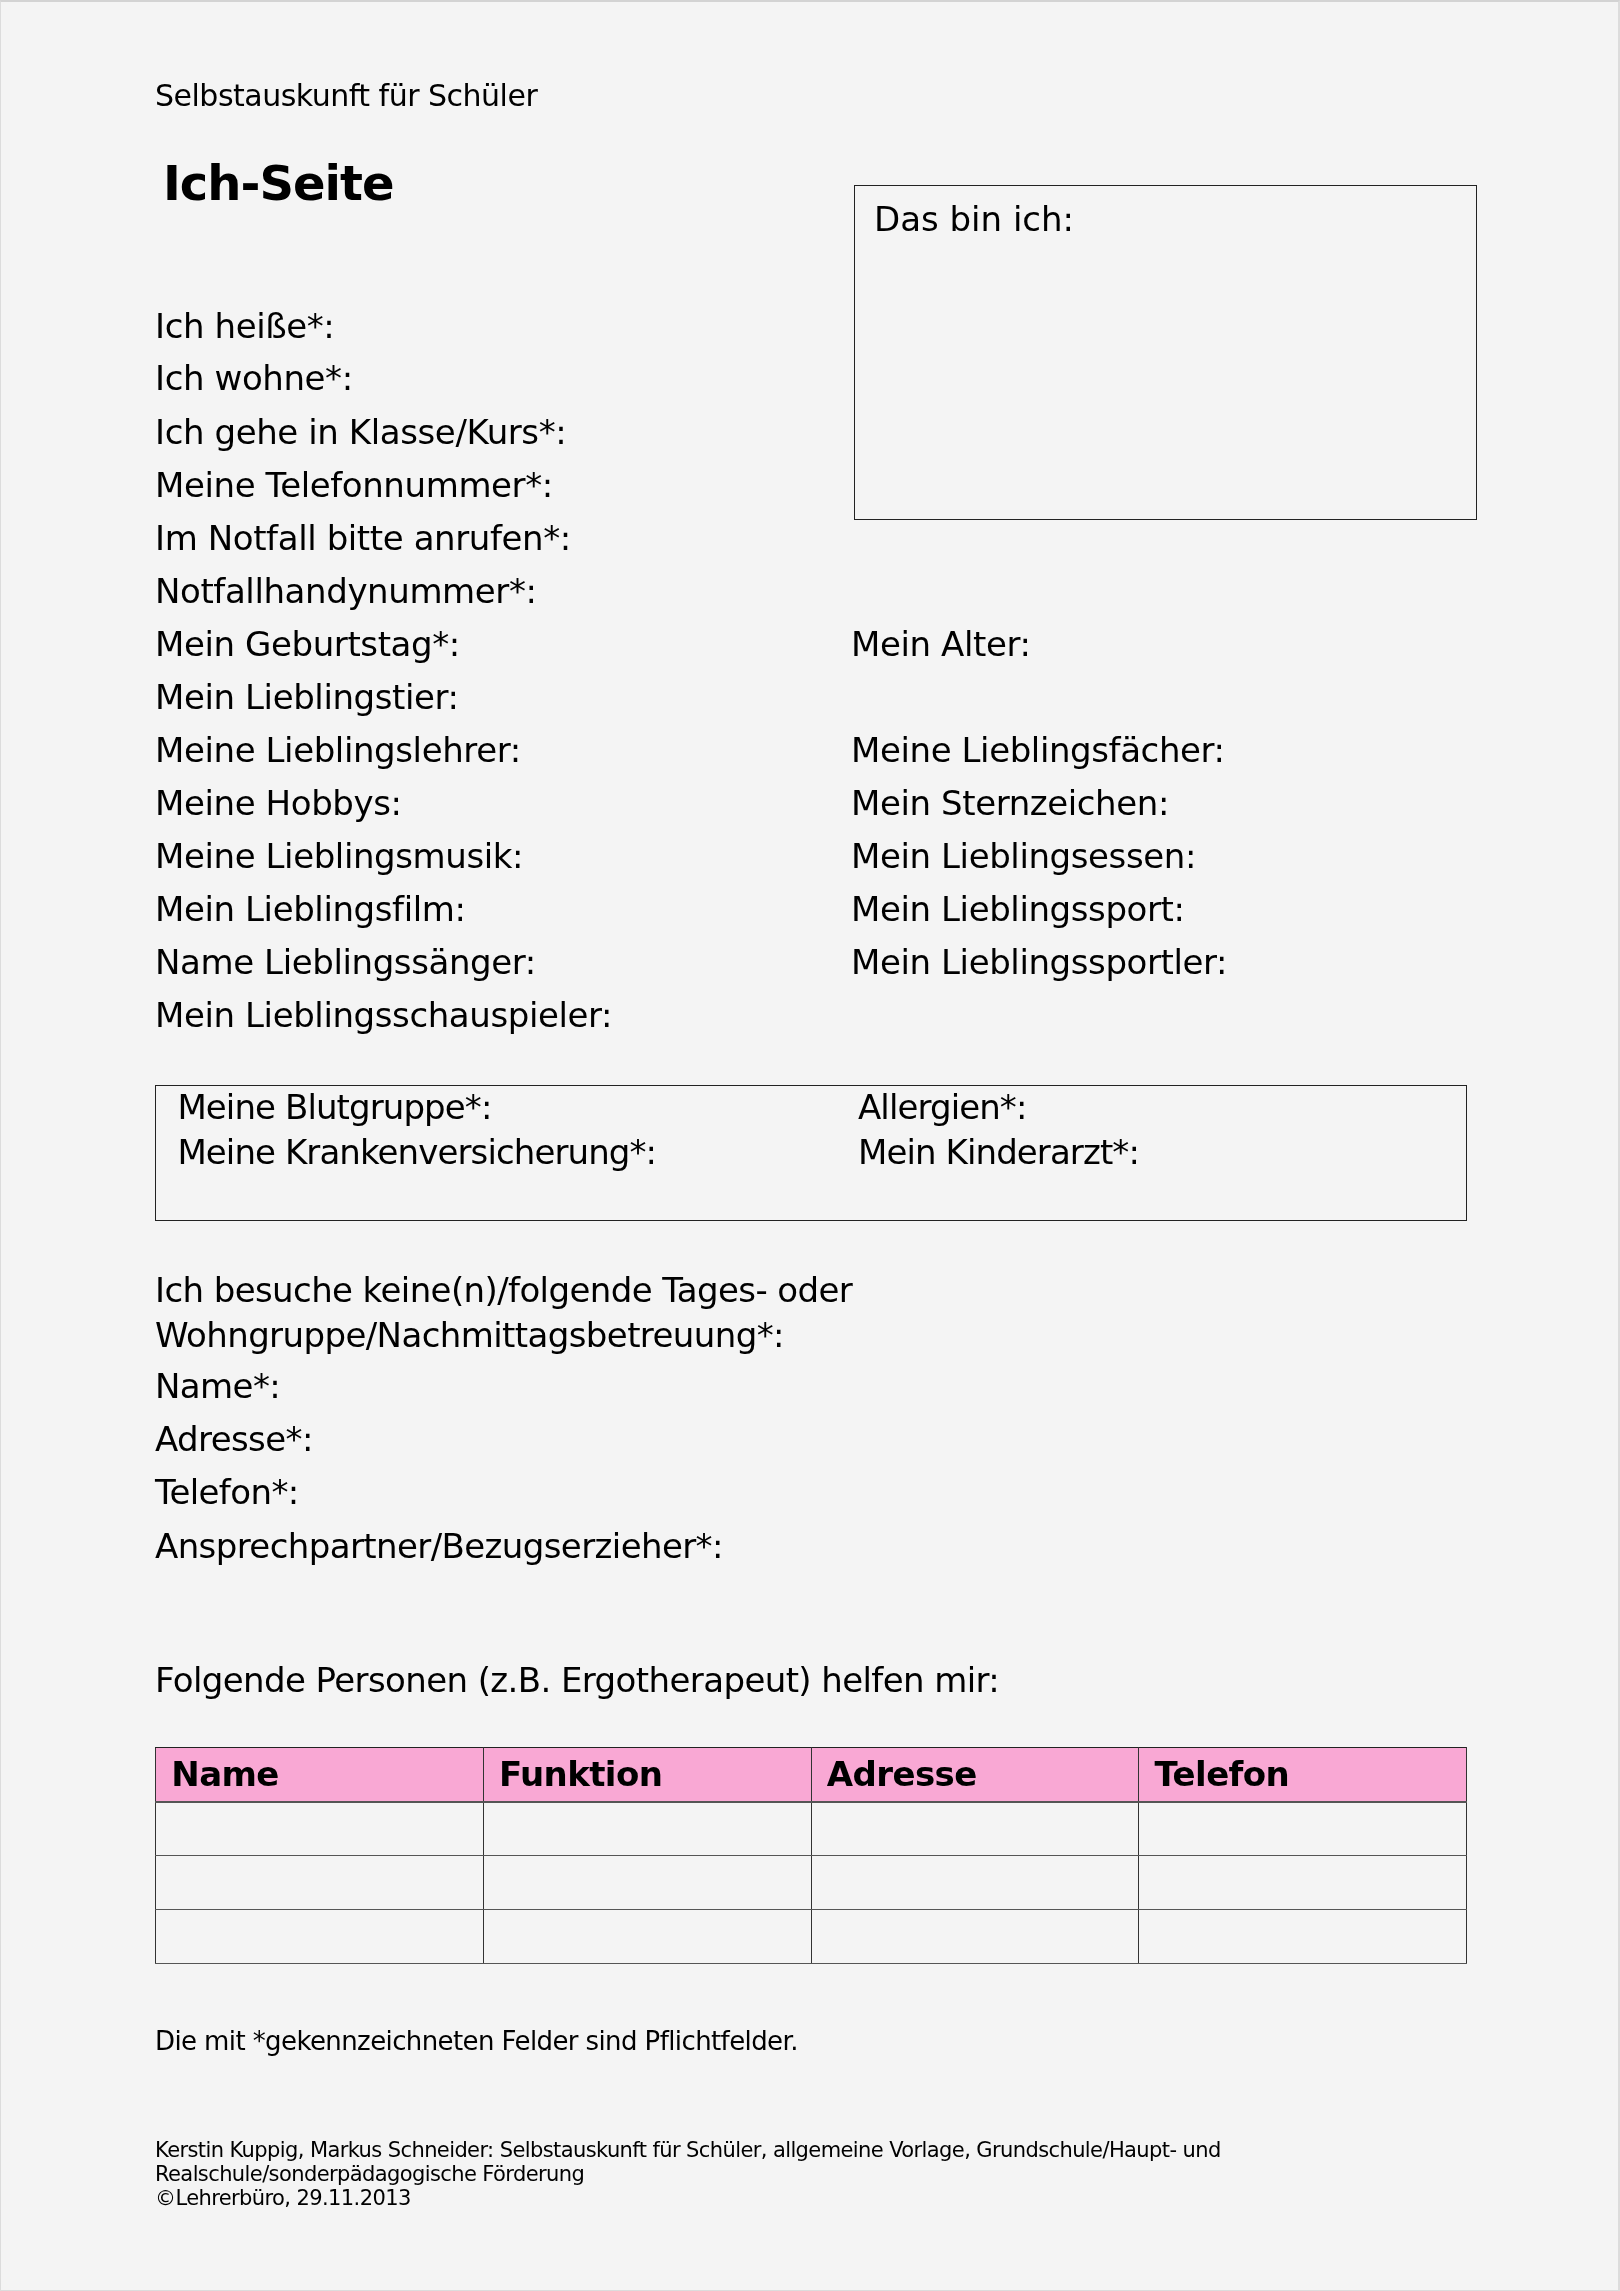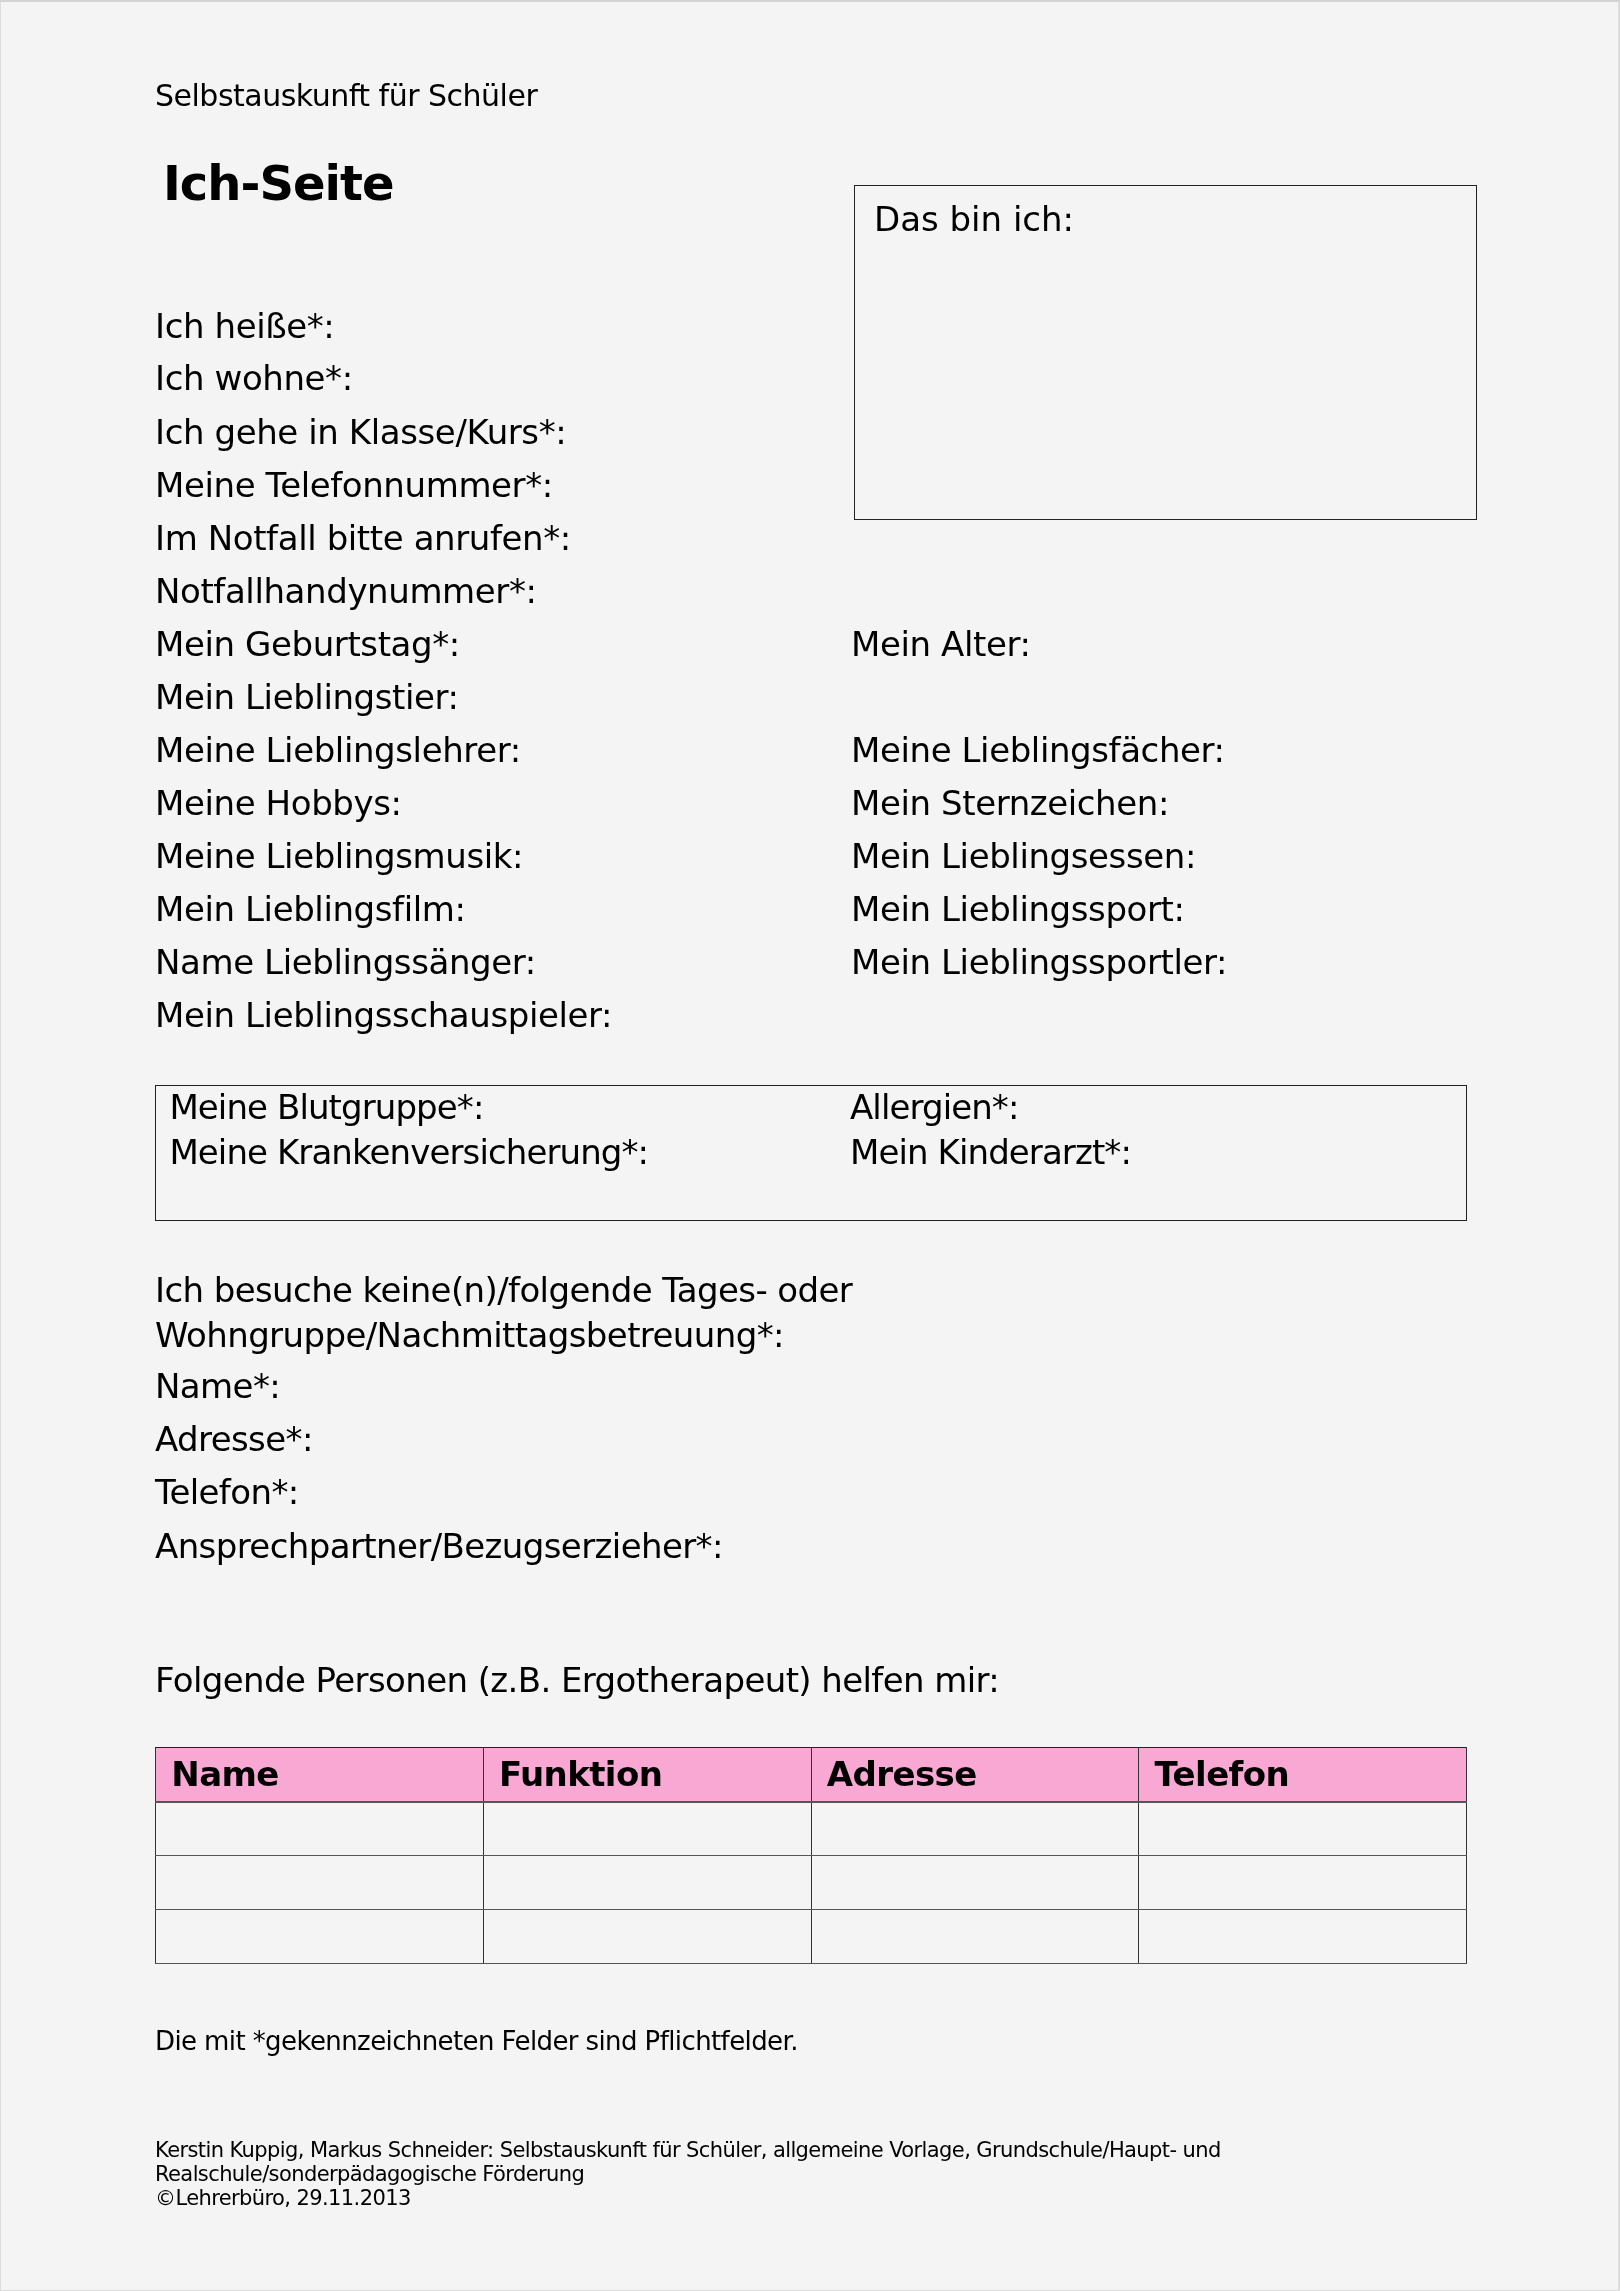--- a/index.html
+++ b/index.html
@@ -22,21 +22,21 @@
   .photo-box {
     position: absolute; left: 853px; top: 183px; width: 623px; height: 335px;
     border: 1.4px solid #222; box-sizing: border-box;
   }
   .photo-box .photo-label { position: absolute; left: 19px; top: 13.4px; font-size: 34px; }
   .field { font-size: 34px; letter-spacing: -0.4px; line-height: 1; }
   .health-box {
     position: absolute; left: 154px; top: 1083px; width: 1312px; height: 136px;
     border: 1.4px solid #222; border-top-width: 1.9px; border-bottom-width: 1.9px; box-sizing: border-box;
   }
-  .health-box .field { position: absolute; }
+  .health-box .field { position: absolute; margin-left: 8px; }
   .section-text { font-size: 34px; letter-spacing: -0.6px; line-height: 1; }
   .helpers-intro { font-size: 34px; letter-spacing: -0.6px; }
   table.helpers {
     position: absolute; left: 154px; top: 1745px; width: 1312px;
     border-collapse: collapse; table-layout: fixed;
   }
   table.helpers th, table.helpers td {
     border: 1.1px solid #333; height: 54px; box-sizing: border-box; padding: 0 15.3px;
   }
   table.helpers th {

